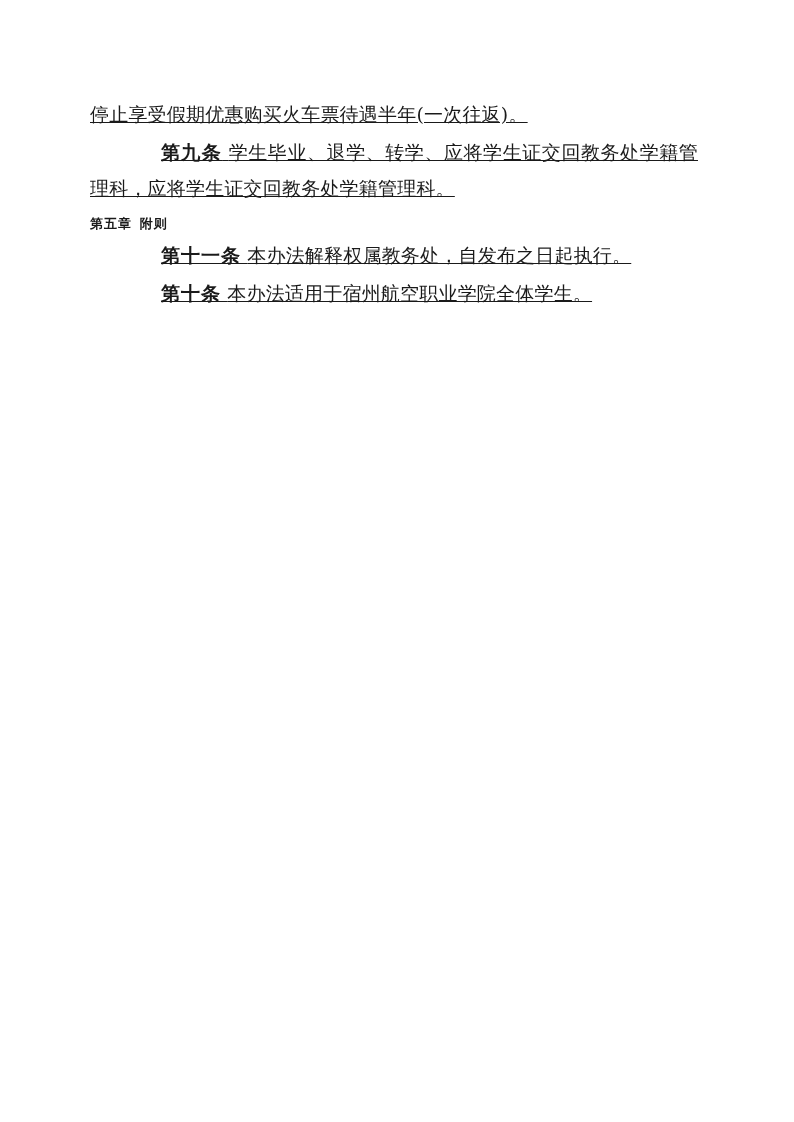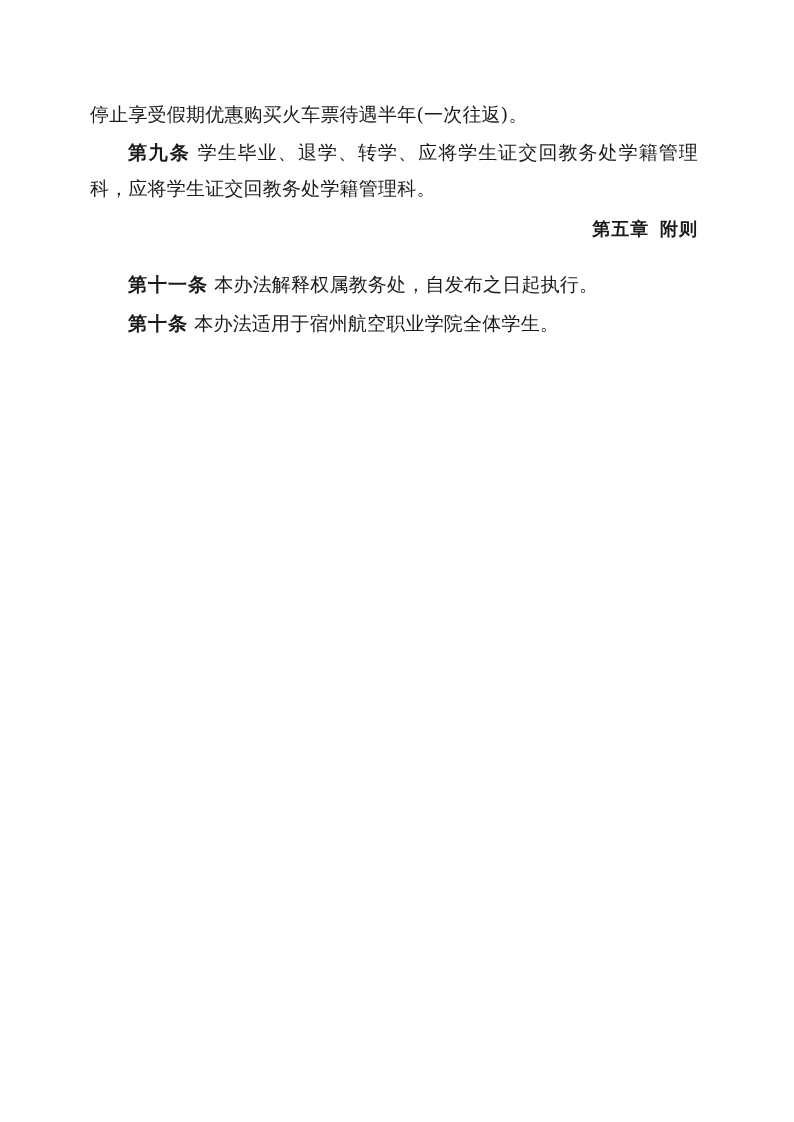--- a/index.html
+++ b/index.html
@@ -24,34 +24,36 @@
   }
   .doc-body {
     font-size: 19px;
     line-height: 1.9;
     letter-spacing: 0.2px;
     text-align: justify;
   }
   .para {
     margin: 0 0 2px 0;
     text-indent: 0;
+    text-decoration: underline;
   }
   .para.indent {
     text-indent: 2em;
   }
   .lead {
     font-weight: bold;
     letter-spacing: 1px;
+    margin-left: 33px;
   }
   .chapter-heading {
-    text-align: right;
+    text-align: left;
     font-weight: bold;
-    font-size: 18px;
+    font-size: 13px;
     letter-spacing: 1px;
-    margin: 6px 0 20px 0;
+    margin: 6px 0 0 0;
   }
   .chapter-heading .gap {
     display: inline-block;
     width: 0.6em;
   }
   .para .txt {
     font-weight: normal;
   }
 </style>
 </head>

